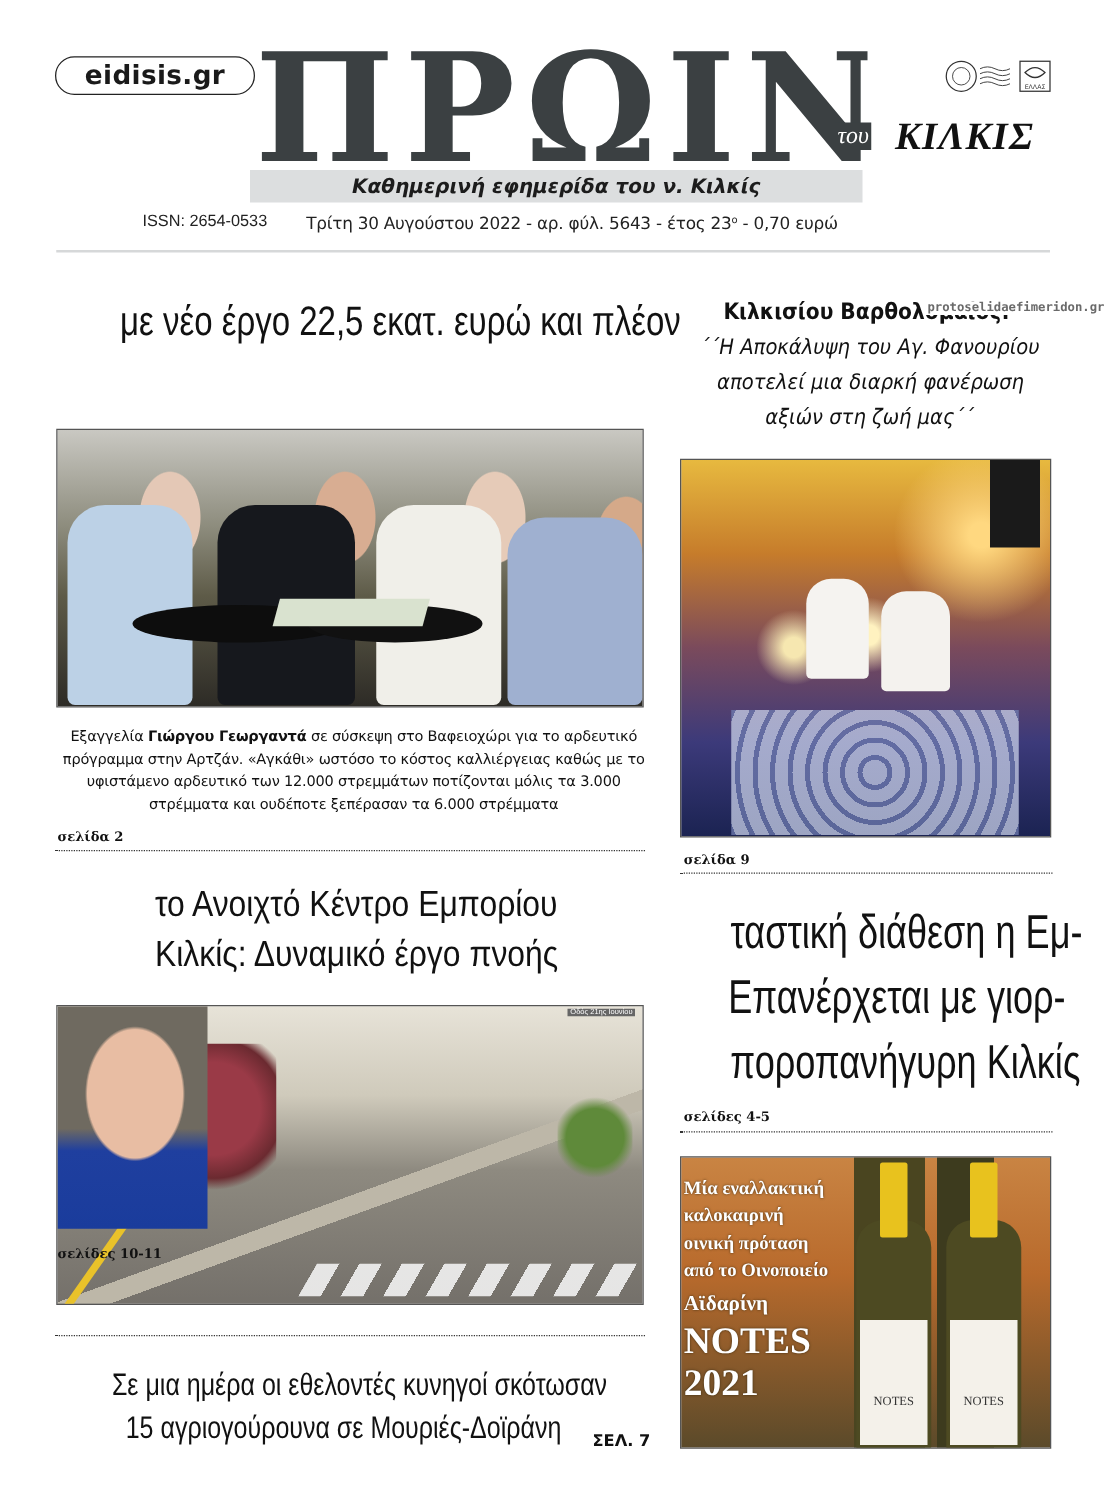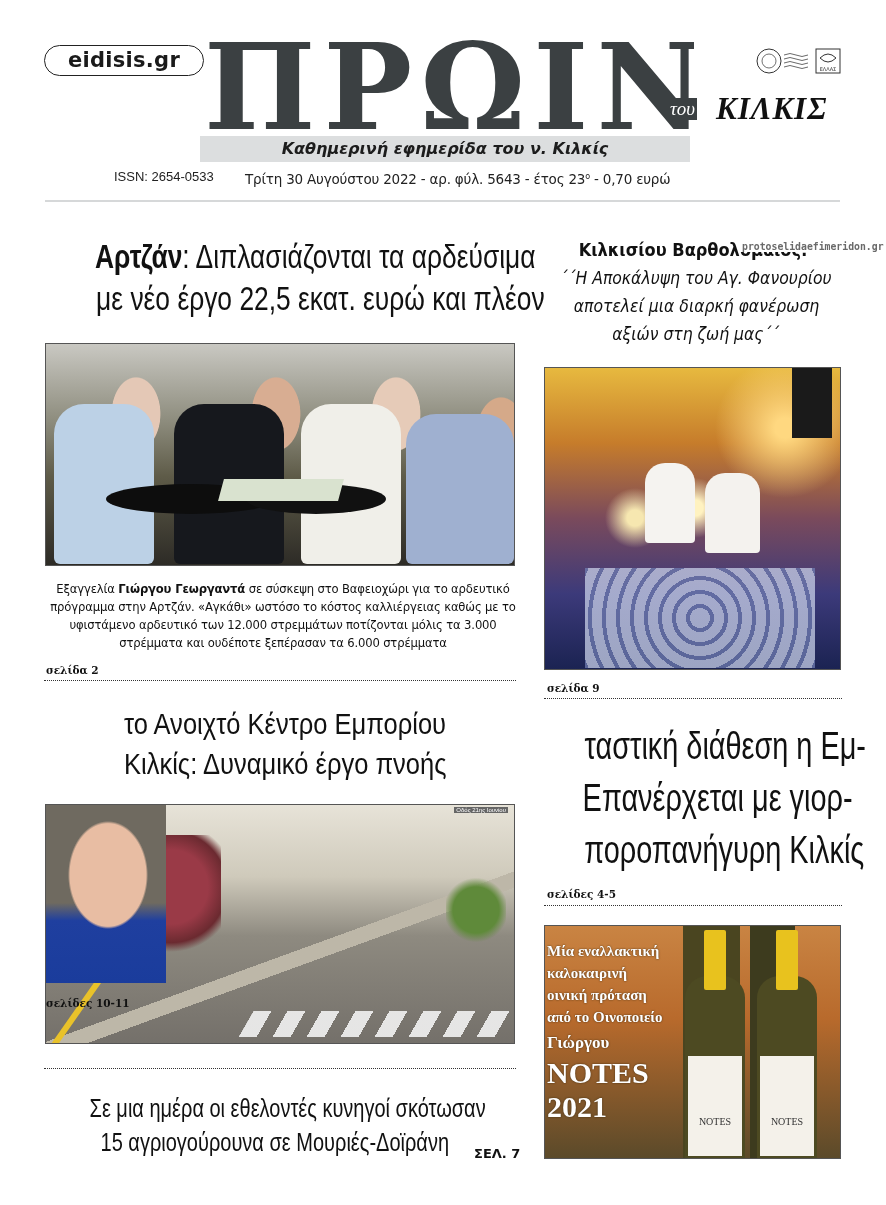--- a/index.html
+++ b/index.html
@@ -132,21 +132,20 @@
     <text x="72" y="25" font-size="5" text-anchor="middle" fill="#333" font-family="DejaVu Sans, sans-serif">ΕΛΛΑΣ</text>
   </svg>
 </div>
 
 <div class="abs subtitle-bar">Καθημερινή εφημερίδα του ν. Κιλκίς</div>
 <div class="abs issn">ISSN: 2654-0533</div>
 <div class="abs dateline"><span>Τρίτη 30 Αυγούστου 2022 - αρ. φύλ. 5643 - έτος 23</span><sup>ο</sup><span> - 0,70 ευρώ</span></div>
 <div class="abs top-rule"></div>
 
 <div class="abs hl h1">
-  <div><span class="cond" style="transform:scaleX(0.8)"><b>Αρτζάν</b><span>: Διπλασιάζονται τα αρδεύσιμα</span></span></div>
   <div><span class="cond" style="transform:scaleX(0.8)">με νέο έργο 22,5 εκατ. ευρώ και πλέον</span></div>
 </div>
 
 <div class="abs photo photo1">
   <div class="p" style="left:8px;top:60px;width:100px;height:160px;background:#bcd1e6;"></div>
   <div class="p" style="left:128px;top:60px;width:110px;height:160px;background:#16181d;"></div>
   <div class="p" style="left:255px;top:60px;width:100px;height:160px;background:#f0efe9;"></div>
   <div class="p" style="left:360px;top:70px;width:108px;height:150px;background:#9fb0d0;"></div>
   <div style="position:absolute;left:60px;top:140px;width:170px;height:30px;border-radius:50%;background:#0d0d0d;"></div>
   <div style="position:absolute;left:200px;top:140px;width:140px;height:30px;border-radius:50%;background:#111;"></div>
@@ -211,21 +210,21 @@
   </div>
   <div class="bottle" style="left:212px;top:50px;height:184px;">
     <div class="cap"></div>
     <div class="label">NOTES</div>
   </div>
   <div class="ad-text">
     <span class="l">Μία εναλλακτική</span>
     <span class="l">καλοκαιρινή</span>
     <span class="l">οινική πρόταση</span>
     <span class="l">από το Οινοποιείο</span>
-    <span class="brand">Γιώργου</span>
+    <span class="brand">Αϊδαρίνη</span>
     <span class="big">NOTES</span>
     <span class="big">2021</span>
   </div>
 </div>
 
 <div class="abs hl h5">
   <div><span class="cond" style="transform:scaleX(0.8)">Σε μια ημέρα οι εθελοντές κυνηγοί σκότωσαν</span></div>
   <div><span class="cond" style="transform:scaleX(0.8)">15 αγριογούρουνα σε Μουριές-Δοϊράνη</span></div>
 </div>
 <div class="abs sel7">ΣΕΛ. 7</div>

